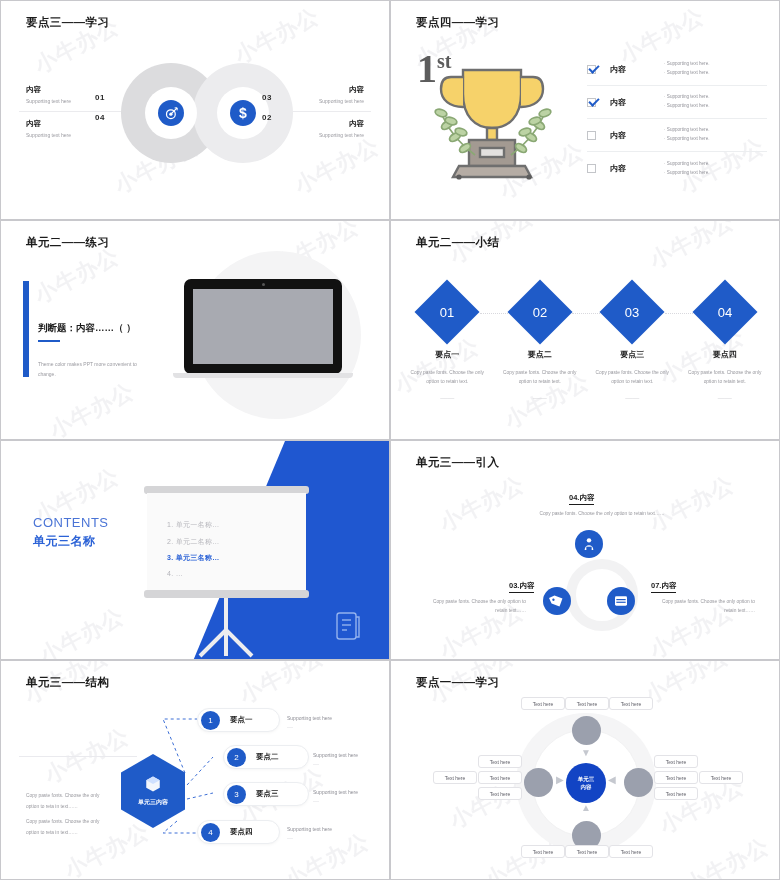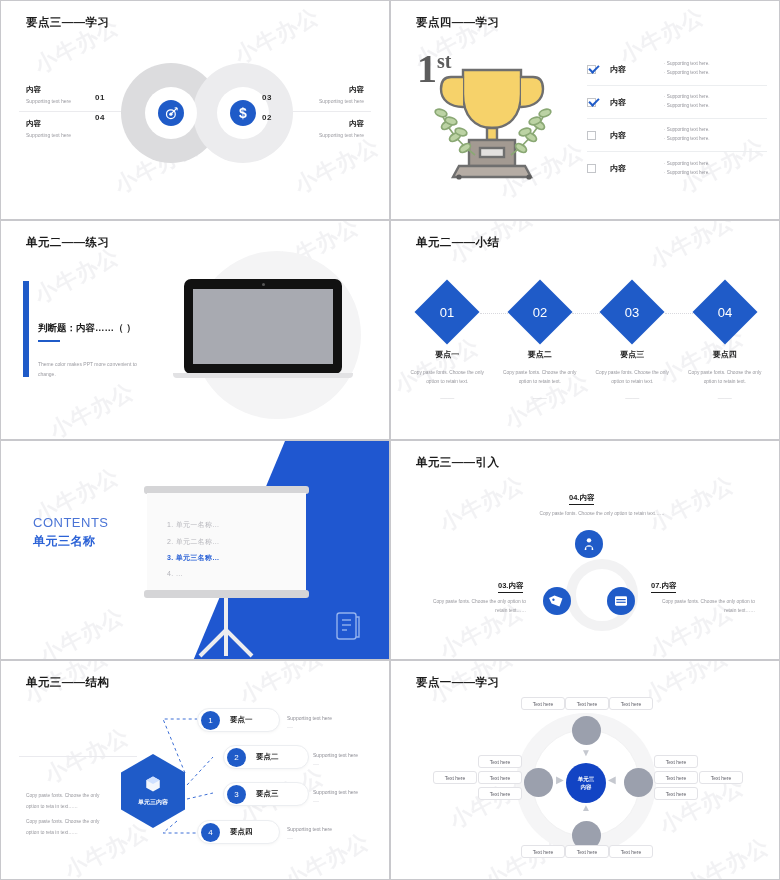--- a/index.html
+++ b/index.html
@@ -518,21 +518,21 @@
             <circle cx="8" cy="8" r="1.8" fill="#1f5bc8"></circle>
           </svg>
         </div>
 
         <div class="cyc-h" style="left:178px;top:52px">04.内容</div>
         <div class="cyc-p" style="left:141px;top:68px;text-align:center;width:140px">Copy paste fonts. Choose the only option to retain text……</div>
 
         <div class="cyc-h" style="left:260px;top:140px">07.内容</div>
         <div class="cyc-p" style="left:259px;top:156px;text-align:right;width:105px">Copy paste fonts. Choose the only option to retain text……</div>
 
-        <div class="cyc-h" style="left:107px;top:140px">03.内容</div>
+        <div class="cyc-h" style="left:118px;top:140px">03.内容</div>
         <div class="cyc-p" style="left:30px;top:156px;text-align:right;width:105px">Copy paste fonts. Choose the only option to retain text……</div>
       </div>
     </div>
   </div>
 
   <div class="slide">
     <div class="slide-inner">
       <div class="wm">
         <span class="big" style="left:20px;top:0px">小牛办公</span>
         <span class="big" style="left:235px;top:0px">小牛办公</span>

